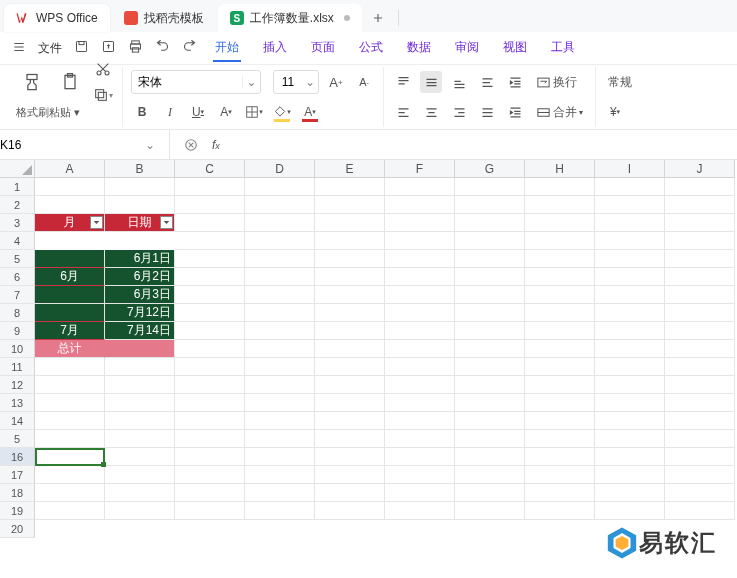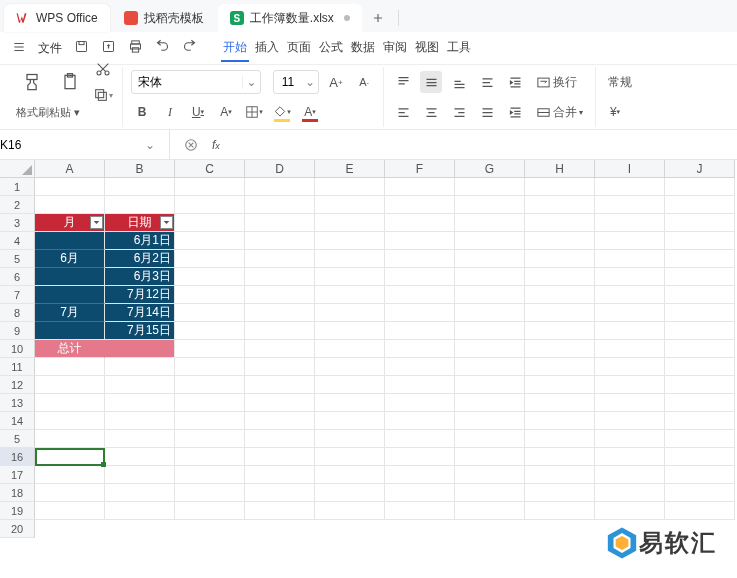--- a/index.html
+++ b/index.html
@@ -14,22 +14,22 @@
 .tab .doticon { width:14px;height:14px;border-radius:3px;background:#16a15e;color:#fff;display:flex;align-items:center;justify-content:center;font-size:10px;font-weight:bold;}
 .tab .dicon{ width:14px;height:14px;background:#e84c3d;border-radius:3px;}
 .dot{width:6px;height:6px;border-radius:50%;background:#bbb;margin-left:4px;}
 .plus{width:28px;height:28px;display:flex;align-items:center;justify-content:center;cursor:pointer;color:#666;}
 .sep{width:1px;height:16px;background:#ddd;margin:0 4px;}
 
 
 .menubar{display:flex;align-items:center;height:32px;padding:0 12px;gap:16px;background:#fff;}
 .mb-left{display:flex;align-items:center;gap:12px;}
 .mb-left .ico{color:#555;cursor:pointer;}
-.menus{display:flex;gap:4px;margin-left:8px;justify-content:flex-end;}
-.menu-item{padding:4px 2px;cursor:pointer;color:#404040;}
+.menus{display:flex;gap:20px;margin-left:0;justify-content:flex-end;}
+.menu-item{padding:4px 2px;cursor:pointer;color:#6d28d9;}
 .menu-item.active{color:#2e6be6;border-bottom:2px solid #2e6be6;font-weight:500;}
 
 
 .ribbon{display:flex;align-items:stretch;height:66px;border-top:1px solid #eee;border-bottom:1px solid #eaeaea;background:#fff;padding:2px 8px;}
 .rgroup{display:flex;flex-direction:column;justify-content:center;padding:0 8px;border-right:1px solid #eee;}
 .rgroup:last-child{border-right:none;}
 .rrow{display:flex;align-items:center;gap:6px;height:30px;}
 .rbtn{display:flex;align-items:center;gap:2px;padding:2px 4px;cursor:pointer;color:#555;border-radius:3px;}
 .rlabel{font-size:11px;color:#555;}
 .fontbox{display:flex;align-items:center;border:1px solid #ddd;border-radius:3px;height:24px;}
@@ -61,21 +61,21 @@
 .rowhdrs{position:absolute;left:0;top:18px;width:35px;}
 .rh{height:18px;border-right:1px solid #d4d4d4;border-bottom:1px solid #e5e5e5;background:#f5f6f7;display:flex;align-items:center;justify-content:center;color:#555;font-size:11px;}
 .rh.sel{background:#e0e6ef;}
 .cells{position:absolute;left:35px;top:18px;right:0;}
 .row{display:flex;height:18px;}
 .cell{width:70px;height:18px;border-right:1px solid #e5e5e5;border-bottom:1px solid #e5e5e5;display:flex;align-items:center;padding:0 3px;position:relative;}
 .cell.rj{justify-content:flex-end;}
 .cell.cj{justify-content:center;}
 .hdr{background:#c62838;color:#fff;font-weight:500;}
 .hdr .dropb{position:absolute;right:1px;top:2px;width:13px;height:13px;background:#fff;border:1px solid #888;display:flex;align-items:center;justify-content:center;}
-.red{background:#0c4a6e;color:#fff;}
+.red{background:#14532d;color:#fff;margin-top:18px;}
 .ltotal{background:#e5788a;color:#fff;font-weight:500;}
 .selring{position:absolute;border:2px solid #2e7d32;pointer-events:none;}
 .selring::after{content:"";position:absolute;right:-3px;bottom:-3px;width:5px;height:5px;background:#2e7d32;}
 
 
 .wm{position:absolute;right:20px;bottom:18px;display:flex;align-items:center;opacity:.92;}
 .wm .logo{width:34px;height:34px;}
 .wm .txt{font-size:24px;font-weight:700;color:#2a2a2a;letter-spacing:2px;}
 </style>
 </head>

